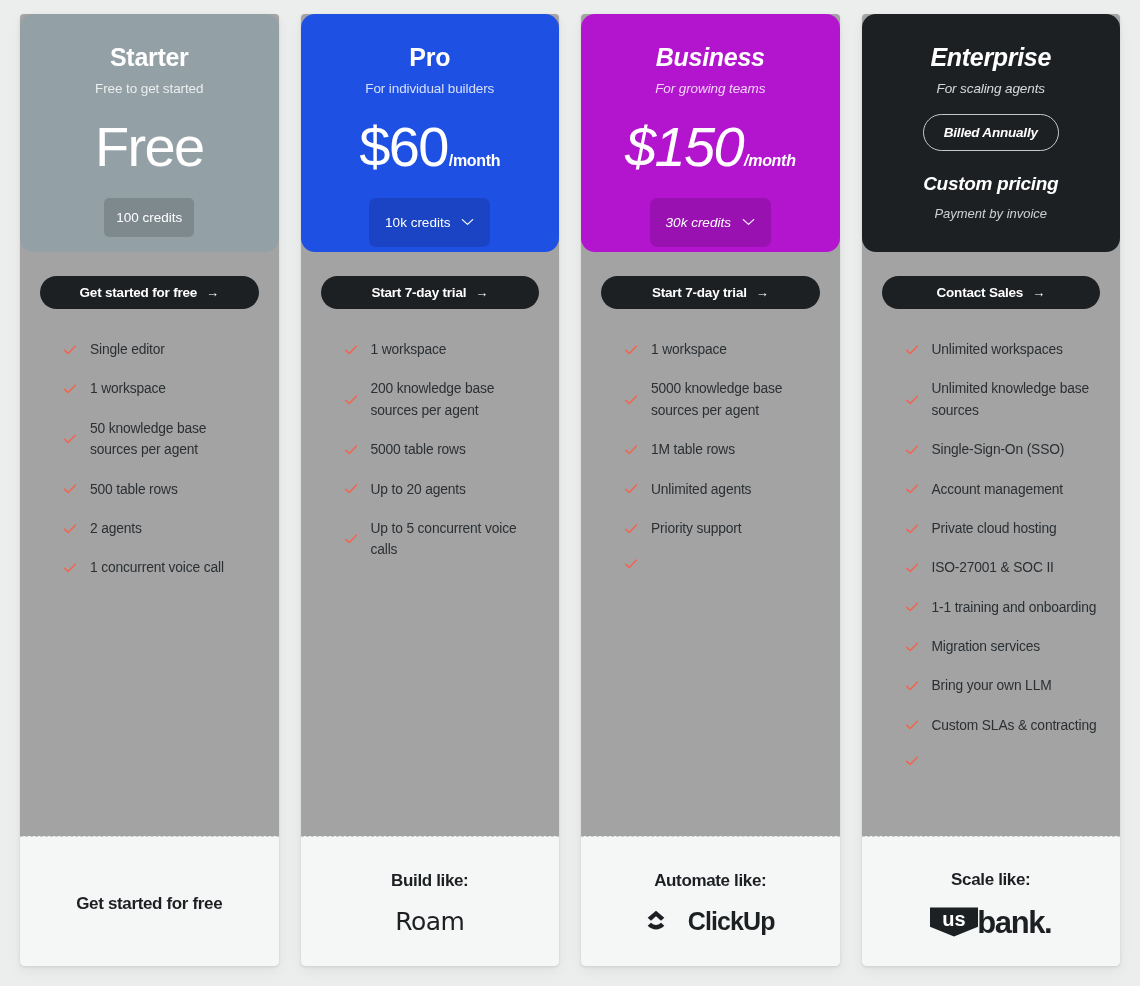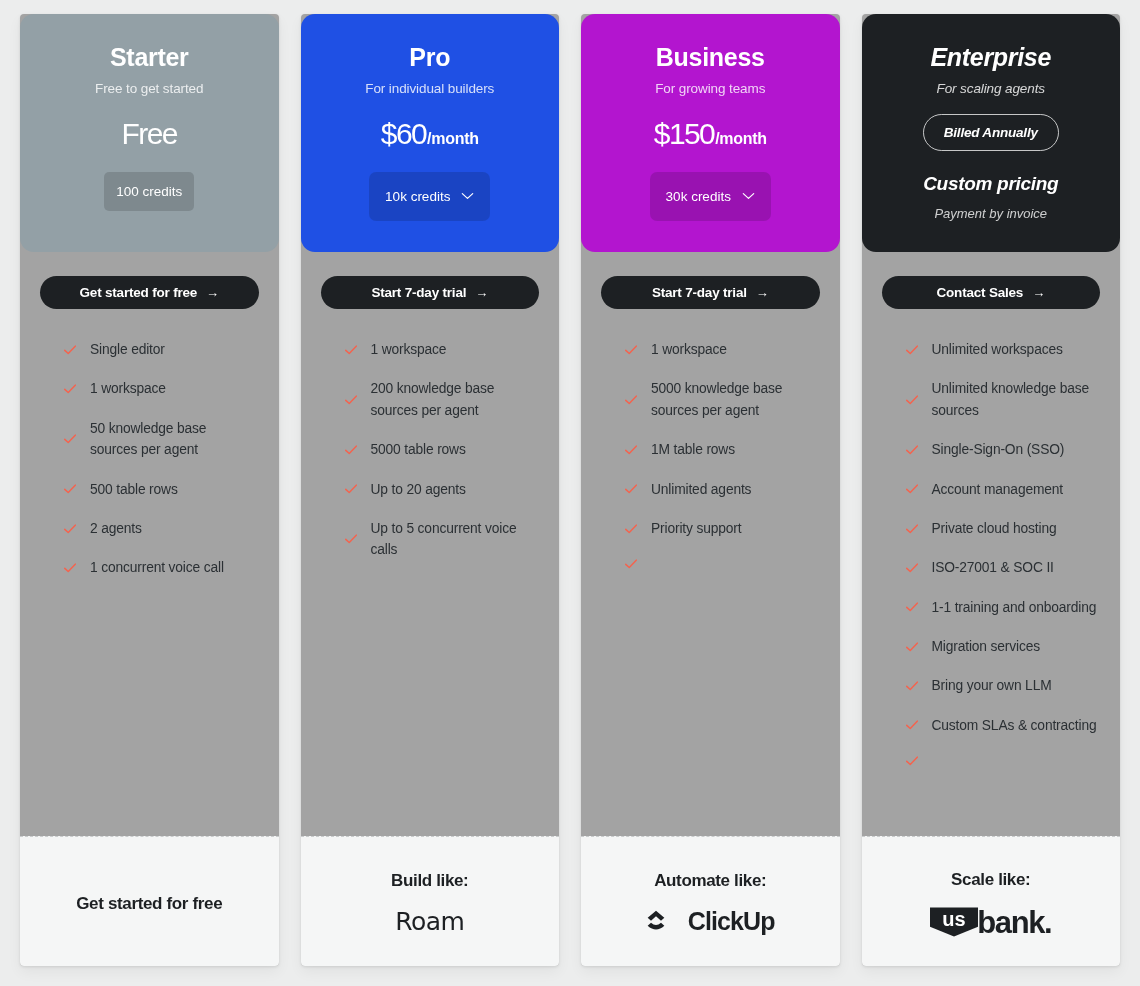--- a/index.html
+++ b/index.html
@@ -62,21 +62,21 @@
   }
 
   .price-row {
     margin-top: 23px;
     display: flex;
     align-items: baseline;
     justify-content: center;
     color: #ffffff;
   }
   .price-amount {
-    font-size: 30px;
+    font-size: 56px;
     font-weight: 400;
     letter-spacing: -1.6px;
     line-height: 1;
   }
   .price-period {
     font-size: 16px;
     font-weight: 700;
     letter-spacing: -0.3px;
     margin-left: 1px;
   }
@@ -323,21 +323,21 @@
         </li>
       </ul>
       <div class="card-footer">
         <div class="footer-label">Build like:</div>
         <div class="logo-row">
           <span class="logo-roam">Roam</span>
         </div>
       </div>
     </div>
     <div class="plan-card">
-      <div class="card-header business" style="background: rgb(179, 21, 207);">
+      <div class="card-header business" style="background: rgb(179, 21, 207); font-style: italic;">
         <div class="plan-name">Business</div>
         <div class="plan-tagline">For growing teams</div>
         <div class="price-row">
           <span class="price-amount">$150</span>
           <span class="price-period">/month</span>
         </div>
         <div class="credits-pill">
           <span>30k credits</span>
           <svg viewBox="0 0 16 10" class="chev">
             <path d="M1.5 2 L8 8 L14.5 2" fill="none" stroke="#ffffff" stroke-width="1.5" stroke-linecap="round" stroke-linejoin="round"></path>

